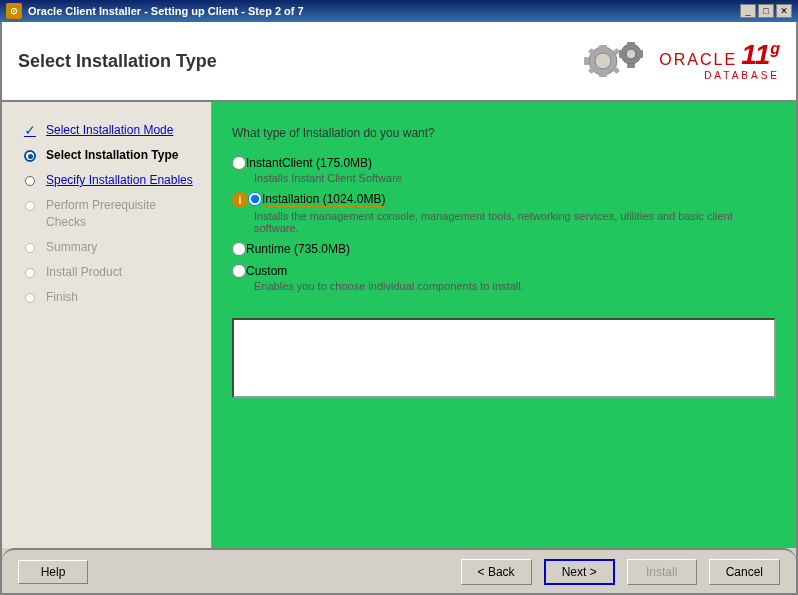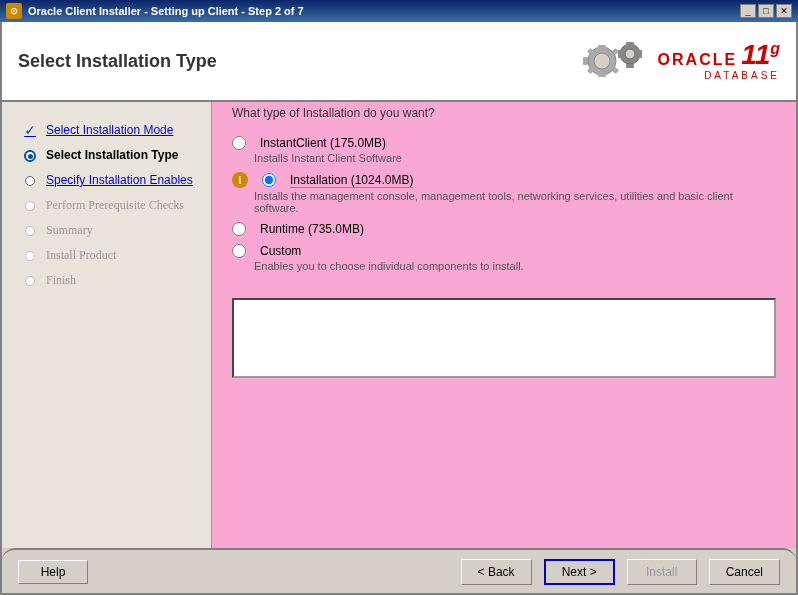--- a/index.html
+++ b/index.html
@@ -93,21 +93,21 @@
       gap: 4px;
     }
     .oracle-brand {
       display: flex;
       flex-direction: column;
       align-items: flex-end;
     }
     .oracle-text {
       color: #cc0000;
       font-size: 16px;
-      font-weight: bold;
+      font-weight: normal;
       letter-spacing: 2px;
     }
     .database-text {
       color: #cc0000;
       font-size: 10px;
       letter-spacing: 3px;
     }
     .version-11g {
       color: #cc0000;
       font-size: 28px;
@@ -147,21 +147,20 @@
       text-decoration: underline;
       cursor: pointer;
     }
     .nav-item.current {
       font-weight: bold;
       color: black;
       text-decoration: none;
     }
     .nav-item.disabled {
       color: #999;
-      font-family: Liberation Serif, serif;
     }
     .nav-bullet {
       width: 16px;
       height: 16px;
       flex-shrink: 0;
       display: flex;
       align-items: center;
       justify-content: center;
       margin-top: 1px;
     }
@@ -189,44 +188,44 @@
       background: #0050a0;
     }
     .bullet-done {
       color: #0050a0;
       font-size: 14px;
     }
 
     
     .right-panel {
       flex: 1;
-      background: #f9a8d4;
-      padding: 4px 20px;
+      background: #22c55e;
+      padding: 24px 20px;
       overflow-y: auto;
     }
     .question-text {
       font-size: 12px;
       color: #333;
       margin-bottom: 16px;
     }
 
     .radio-group {
       display: flex;
       flex-direction: column;
       gap: 2px;
     }
     .radio-option {
       display: flex;
       flex-direction: column;
       margin-bottom: 6px;
     }
     .radio-label-row {
       display: flex;
-      align-items: center;
-      gap: 14px;
+      align-items: flex-start;
+      gap: 0;
     }
     .radio-description {
       margin-left: 22px;
       color: #555;
       font-size: 11px;
       margin-top: 2px;
     }
     .radio-label {
       font-size: 12px;
     }

